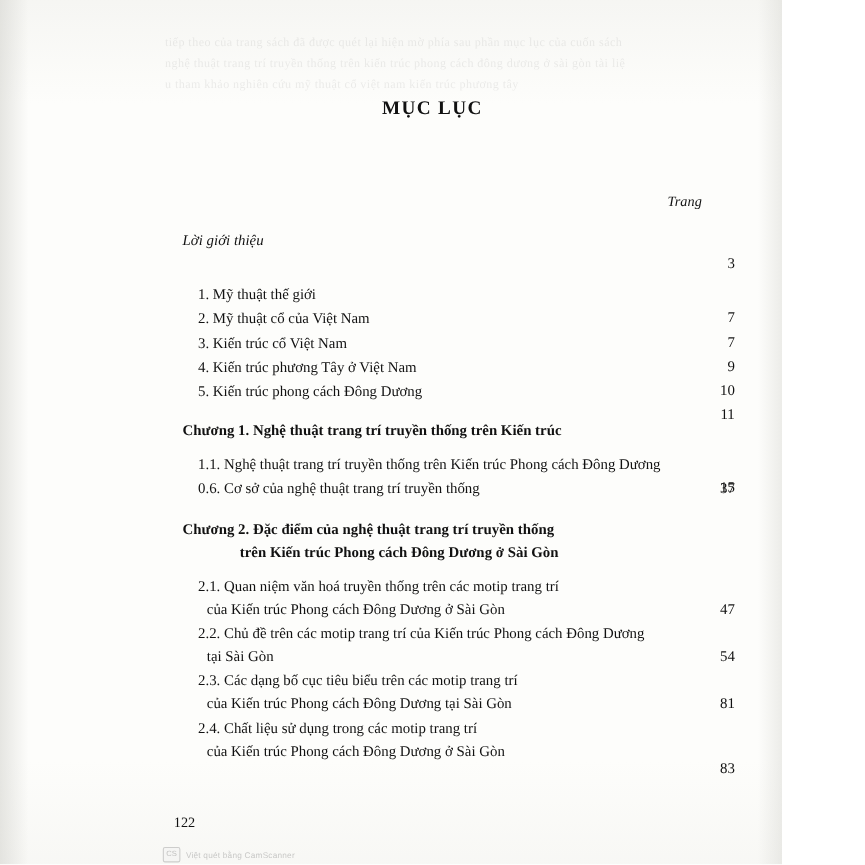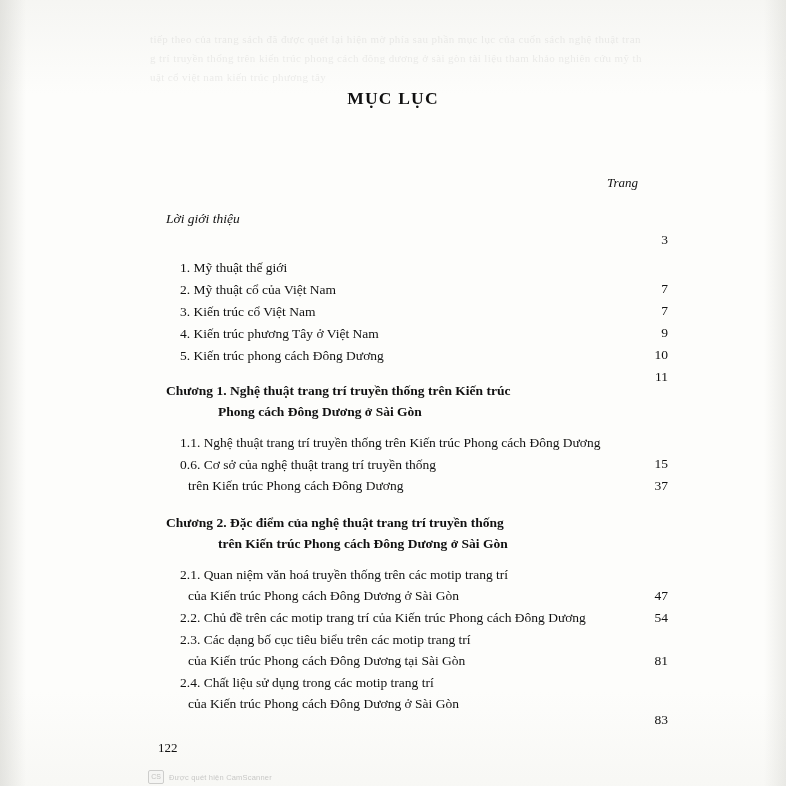--- a/index.html
+++ b/index.html
@@ -2,21 +2,21 @@
 <html><head>
 <meta charset="utf-8">
 <style>
   html, body {
     margin: 0;
     padding: 0;
     background: #ffffff;
   }
   .page {
     position: relative;
-    width: 786px;
+    width: 711px;
     height: 786px;
     background: #fdfdfb;
     font-family: "Liberation Serif", serif;
     color: #111111;
     overflow: hidden;
   }
   
   .paper-texture {
     position: absolute;
     inset: 0;
@@ -220,34 +220,32 @@
 
       <div class="row">
         <span class="label lvl-item">5. Kiến trúc phong cách Đông Dương</span>
         <span class="pg">11</span>
       </div>
 
       <div class="spacer-md"></div>
 
       <div class="row">
         <span class="label lvl-chapter-big">Chương 1. Nghệ thuật trang trí truyền thống trên Kiến trúc</span>
-        <span class="label indent-ch" style="font-weight:bold;">Phong cách Đông Dương ở Sài Gòn</span>
         <span class="pg"></span>
       </div>
 
       <div class="spacer-sm"></div>
 
       <div class="row">
         <span class="label lvl-item">1.1. Nghệ thuật trang trí truyền thống trên Kiến trúc Phong cách Đông Dương</span>
         <span class="pg">15</span>
       </div>
 
       <div class="row">
         <span class="label lvl-item">0.6. Cơ sở của nghệ thuật trang trí truyền thống</span>
-        <span class="label indent2">trên Kiến trúc Phong cách Đông Dương</span>
         <span class="pg bottom">37</span>
       </div>
 
       <div class="spacer-lg"></div>
 
       <div class="row">
         <span class="label lvl-chapter-big">Chương 2. Đặc điểm của nghệ thuật trang trí truyền thống</span>
         <span class="label indent-ch" style="font-weight:bold;">trên Kiến trúc Phong cách Đông Dương ở Sài Gòn</span>
         <span class="pg"></span>
       </div>
@@ -255,20 +253,21 @@
       <div class="spacer-sm"></div>
 
       <div class="row">
         <span class="label lvl-item">2.1. Quan niệm văn hoá truyền thống trên các motip trang trí</span>
         <span class="label indent2">của Kiến trúc Phong cách Đông Dương ở Sài Gòn</span>
         <span class="pg bottom">47</span>
       </div>
 
       <div class="row">
         <span class="label lvl-item">2.2. Chủ đề trên các motip trang trí của Kiến trúc Phong cách Đông Dương</span>
+        <span class="label indent2">tại Sài Gòn</span>
         <span class="pg bottom">54</span>
       </div>
 
       <div class="row">
         <span class="label lvl-item">2.3. Các dạng bố cục tiêu biểu trên các motip trang trí</span>
         <span class="label indent2">của Kiến trúc Phong cách Đông Dương tại Sài Gòn</span>
         <span class="pg bottom">81</span>
       </div>
 
       <div class="row">
@@ -276,17 +275,17 @@
         <span class="label indent2">của Kiến trúc Phong cách Đông Dương ở Sài Gòn</span>
         <span class="pg bottom" style="bottom:-16px;">83</span>
       </div>
 
     </div>
 
     <div class="folio">122</div>
 
     <div class="scan-badge">
       <span class="cs-mark">CS</span>
-      <span class="cs-text">Được quét hiện CamScanner</span>
+      <span class="cs-text">Việt quét bằng CamScanner</span>
     </div>
 
   </div>
 </div>
 
 </body></html>

